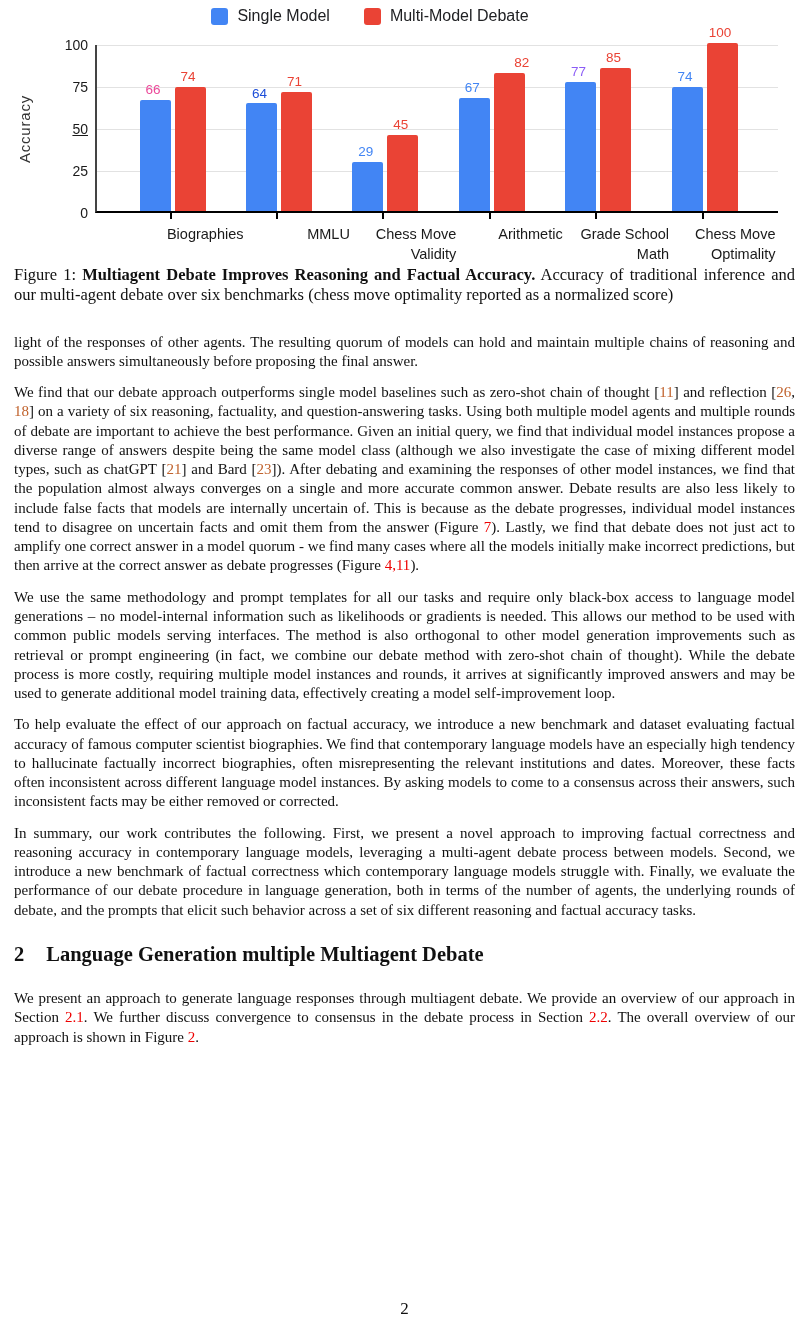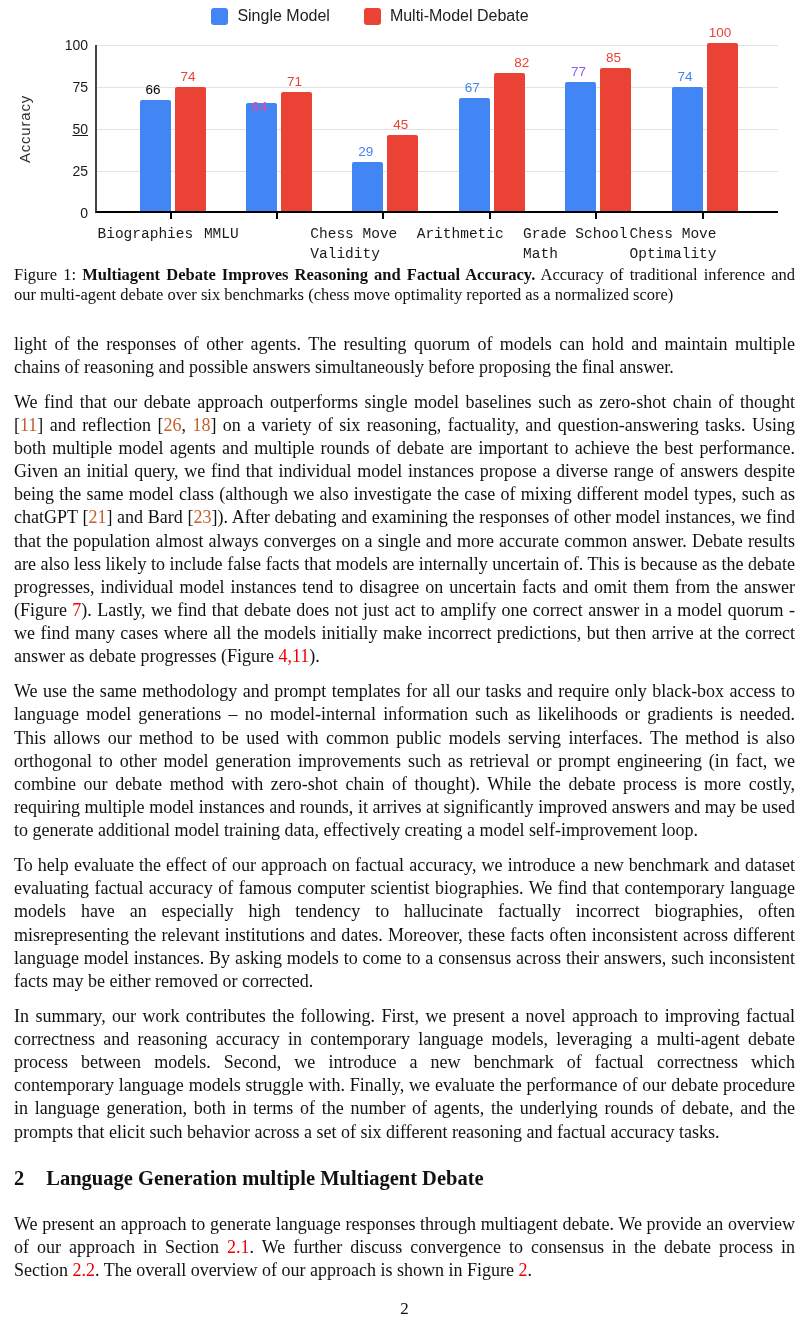--- a/index.html
+++ b/index.html
@@ -39,34 +39,34 @@
   .bar { position: absolute; bottom: 0; border-radius: 2px 2px 0 0; }
   .bar-value { position: absolute; width: 44px; text-align: center; font-size: 13.5px; }
   .ytick { position: absolute; width: 50px; text-align: right; font-size: 14px; color: #1a1a1a; }
   .ylabel {
     position: absolute; left: 24px; top: 129px;
     transform: translate(-50%, -50%) rotate(-90deg);
     font-size: 15px; color: #333333; letter-spacing: 0.8px; white-space: nowrap;
   }
   .axis-tick { position: absolute; width: 2px; height: 6px; background: #000000; }
   .xcat {
-    position: absolute; width: 146px; text-align: left;
-    font-size: 14.5px; line-height: 1.38; color: #1a1a1a; white-space: pre-line; font-family: Liberation Mono, monospace;
+    position: absolute; width: 146px; text-align: right;
+    font-size: 14.5px; line-height: 1.38; color: #1a1a1a; white-space: pre-line;
   }
 
   
   .caption {
     margin: 3px 14px 0 14px;
     font-size: 16.5px;
     line-height: 1.23;
     text-align: justify;
   }
   .body { margin: 0 14px; }
   .para {
-    font-size: 18px;
+    font-size: 15px;
     line-height: 1.285;
     text-align: justify;
     margin-bottom: 12px;
   }
   .para:first-child { margin-top: 27px; }
   .seg-b { font-weight: bold; }
   .seg-c { color: var(--cite-color, #C0612B); }
   .seg-r { color: var(--ref-color, #EE0000); }
   .section-heading {
     display: flex;
@@ -118,25 +118,25 @@
         <div class="bar" style="left: 574.5px; width: 31px; height: 124.32px; background: rgb(66, 133, 244);"></div>
         <div class="bar" style="left: 609.5px; width: 31px; height: 168px; background: rgb(234, 67, 53);"></div>
       </div>
   <div class="ytick" style="left: 38px; top: 205px;">0</div>
       <div class="ytick" style="left: 38px; top: 163px;">25</div>
       <div class="ytick" style="left: 38px; top: 121px; text-decoration: underline;">50</div>
       <div class="ytick" style="left: 38px; top: 79px;">75</div>
       <div class="ytick" style="left: 38px; top: 37px;">100</div>
       <div class="axis-tick" style="left: 169.5px; top: 213px;"></div>
       <div class="xcat" style="left: 97.5px; top: 224px;">Biographies</div>
-      <div class="bar-value" style="left: 131px; top: 82.12px; color: #000000;">66</div>
+      <div class="bar-value" style="left: 131px; top: 82.12px; color: #ec4899;">66</div>
       <div class="bar-value" style="left: 166px; top: 68.68px; color: rgb(234, 67, 53);">74</div>
       <div class="axis-tick" style="left: 275.9px; top: 213px;"></div>
       <div class="xcat" style="left: 203.9px; top: 224px;">MMLU</div>
-      <div class="bar-value" style="left: 237.4px; top: 100px; color: #ec4899; font-family: Liberation Mono, monospace;">64</div>
+      <div class="bar-value" style="left: 237.4px; top: 86px; color: #1d4ed8;">64</div>
       <div class="bar-value" style="left: 272.4px; top: 73.72px; color: rgb(234, 67, 53);">71</div>
       <div class="axis-tick" style="left: 382.3px; top: 213px;"></div>
       <div class="xcat" style="left: 310.3px; top: 224px;">Chess Move
 Validity</div>
       <div class="bar-value" style="left: 343.8px; top: 144.28px; color: rgb(66, 133, 244);">29</div>
       <div class="bar-value" style="left: 378.8px; top: 117.4px; color: rgb(234, 67, 53);">45</div>
       <div class="axis-tick" style="left: 488.7px; top: 213px;"></div>
       <div class="xcat" style="left: 416.7px; top: 224px;">Arithmetic</div>
       <div class="bar-value" style="left: 450.2px; top: 80.44px; color: rgb(66, 133, 244);">67</div>
       <div class="bar-value" style="left: 485.2px; top: 55.24px; color: rgb(234, 67, 53); text-align: right;">82</div>

